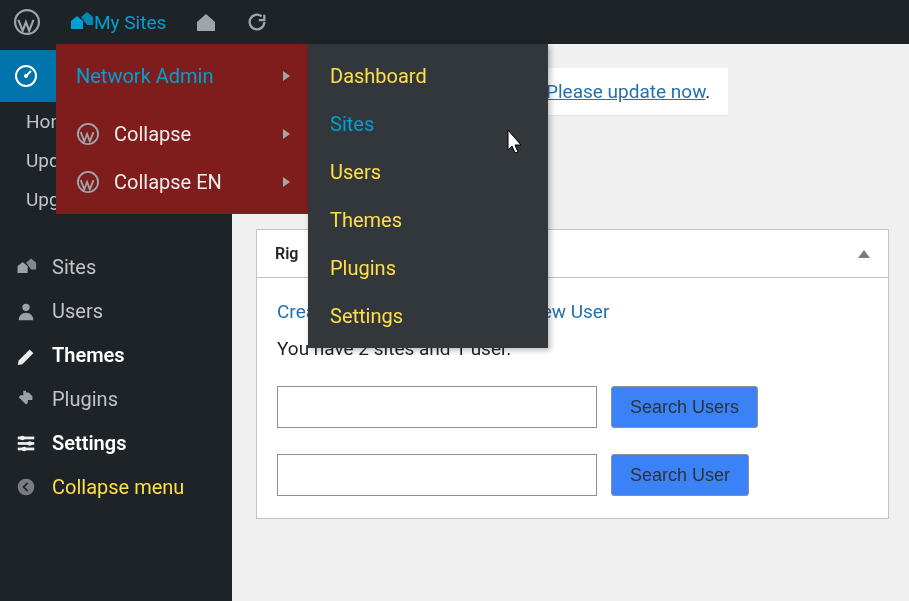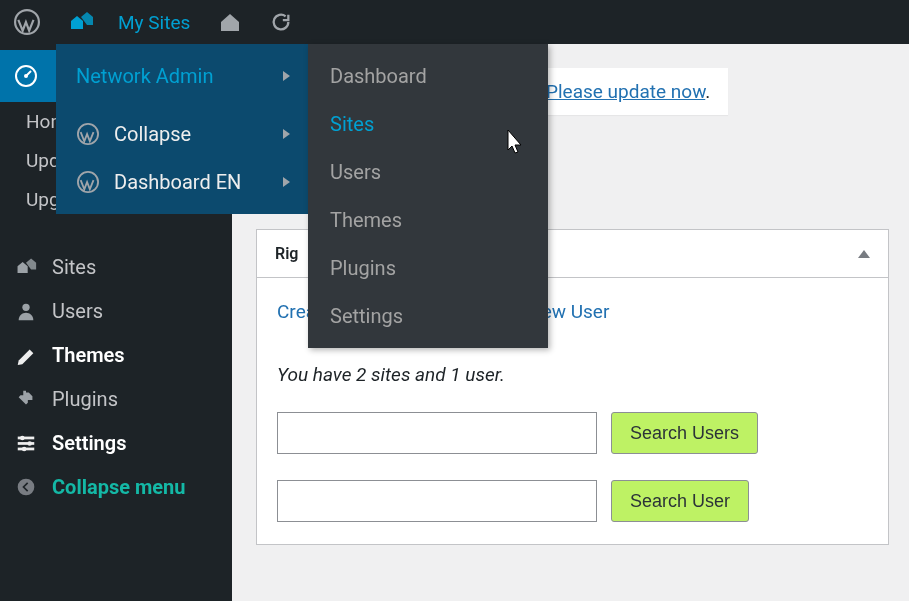--- a/index.html
+++ b/index.html
@@ -1,58 +1,58 @@
 <!DOCTYPE html>
 <html><head>
 <meta charset="utf-8">
 <style>
   * { box-sizing: border-box; margin: 0; padding: 0; }
   body { font-family: -apple-system, Segoe UI, Roboto, Helvetica, Arial, sans-serif; font-size: 18px; background:#f0f0f1; width:909px; height:601px; overflow:hidden; color:#1d2327; }
 
   .topbar { position:absolute; top:0; left:0; right:0; height:44px; background:#1d2327; display:flex; align-items:center; color:#c3c4c7; z-index:30; }
-  .topbar .tb-item { display:flex; align-items:center; gap:24px; padding:12px 14px; height:100%; }
+  .topbar .tb-item { display:flex; align-items:center; gap:0; padding:12px 14px; height:100%; }
   .tb-item.active { color:#00a0d2; }
   .tb-item .lbl { font-size:19px; }
   .tb-item .ic { display:inline-flex; align-items:center; justify-content:center; }
 
   .sidebar { position:absolute; top:44px; left:0; bottom:0; width:232px; background:#1d2327; color:#eee; z-index:10; padding-top:6px; }
   .side-item { display:flex; align-items:center; gap:14px; padding:10px 14px; color:#c3c4c7; font-size:20px; }
   .side-item.current { background:#0073aa; color:#fff; padding:14px 14px; }
   .side-item.sub { padding:8px 14px 8px 26px; font-size:19px; }
   .side-item.bold { font-weight:600; color:#fff; }
-  .side-item.collapse { color:#14b8a6;font-weight:bold; }
+  .side-item.collapse { color:#fde047; }
   .side-gap { height:26px; }
   .side-item .ic { width:24px; display:inline-flex; align-items:center; justify-content:center; color:#9ca2a7; }
   .side-item.current .ic { color:#fff; }
 
   .content { position:absolute; top:44px; left:232px; right:0; bottom:0; background:#f0f0f1; padding:18px 20px 20px 24px; }
   .notice { position:absolute; top:24px; left:292px; background:#fff; border-left:4px solid #8b5cf6; padding:12px 18px; box-shadow:0 1px 1px rgba(0,0,0,0.04); z-index:5; font-size:19px; }
   .notice a { color:#2271b1; text-decoration:underline; }
   .pagetitle { font-size:30px; font-weight:400; color:#1d2327; margin-top:120px; margin-left:6px; font-style:italic; }
   .panel { background:#fff; margin-top:12px; border:1px solid #c3c4c7; }
   .panel-head { display:flex; justify-content:space-between; align-items:center; padding:14px 18px; border-bottom:1px solid #c3c4c7; font-size:16px; font-weight:600; }
   .caretup { width:0; height:0; border-left:6px solid transparent; border-right:6px solid transparent; border-bottom:8px solid #787c82; display:inline-block; }
   .panel-body { padding:22px 20px; }
   .linksrow { font-size:19px; }
   .linksrow a { color:#2271b1; text-decoration:none; }
   .sep { color:#787c82; padding:0 6px; }
-  .stats { margin-top:40px; font-size:19px;font-style:italic; }
+  .stats { margin-top:14px; font-size:19px; }
   .searchrow { display:flex; align-items:center; gap:14px; margin-top:26px; }
   .searchrow input[type=text] { width:320px; height:42px; border:1px solid #8c8f94; background:#fff; padding:0 8px; font-size:16px; }
-  .btn { height:42px; padding:0 18px; border:1px solid #8c8f94; background:#bef264; color:#2c3338; font-size:18px; border-radius:3px; cursor:pointer; }
+  .btn { height:42px; padding:0 18px; border:1px solid #8c8f94; background:#3b82f6; color:#2c3338; font-size:18px; border-radius:3px; cursor:pointer; }
 
   
-  .flyout1 { position:absolute; top:44px; left:56px; width:252px; background:#0c4a6e; z-index:40; padding:8px 0; }
+  .flyout1 { position:absolute; top:44px; left:56px; width:252px; background:#7f1d1d; z-index:40; padding:8px 0; }
   .fly-item { display:flex; align-items:center; gap:14px; padding:12px 20px; color:#eee; font-size:20px; position:relative; }
   .fly-item.active { color:#00a0d2; }
   .fly-item .ic { width:24px; display:inline-flex; align-items:center; justify-content:center; color:#9ca2a7; }
   .fly-chev { position:absolute; right:18px; top:50%; transform:translateY(-50%); width:0; height:0; border-top:5px solid transparent; border-bottom:5px solid transparent; border-left:7px solid #a0a5aa; }
 
   .flyout2 { position:absolute; top:44px; left:308px; width:240px; background:#32373c; z-index:50; padding:8px 0; box-shadow:2px 2px 6px rgba(0,0,0,0.3); }
-  .fly2-item { padding:12px 22px; color:#a3a3a3; font-size:20px; }
+  .fly2-item { padding:12px 22px; color:#fde047; font-size:20px; }
   .fly2-item.active { color:#00a0d2; }
 
   .cursor { position:absolute; z-index:60; pointer-events:none; }
 
   svg { display:block; }
 </style>
 </head>
 <body>
 
 <div class="topbar">
@@ -213,21 +213,21 @@
     <span>Collapse</span>
     <span class="fly-chev"></span>
   </div>
   <div class="fly-item">
     <span class="ic">
       <svg width="22" height="22" viewBox="0 0 24 24" fill="none">
           <circle cx="12" cy="12" r="11" stroke="#a0a5aa" stroke-width="2"></circle>
           <path d="M4 10l4 10 3-8 3 8 4-10" stroke="#a0a5aa" stroke-width="2"></path>
         </svg>
     </span>
-    <span>Dashboard EN</span>
+    <span>Collapse EN</span>
     <span class="fly-chev"></span>
   </div>
 </div>
 
 <div class="flyout2">
   <div class="fly2-item"><span>Dashboard</span></div>
   <div class="fly2-item active"><span>Sites</span></div>
   <div class="fly2-item"><span>Users</span></div>
   <div class="fly2-item"><span>Themes</span></div>
   <div class="fly2-item"><span>Plugins</span></div>

